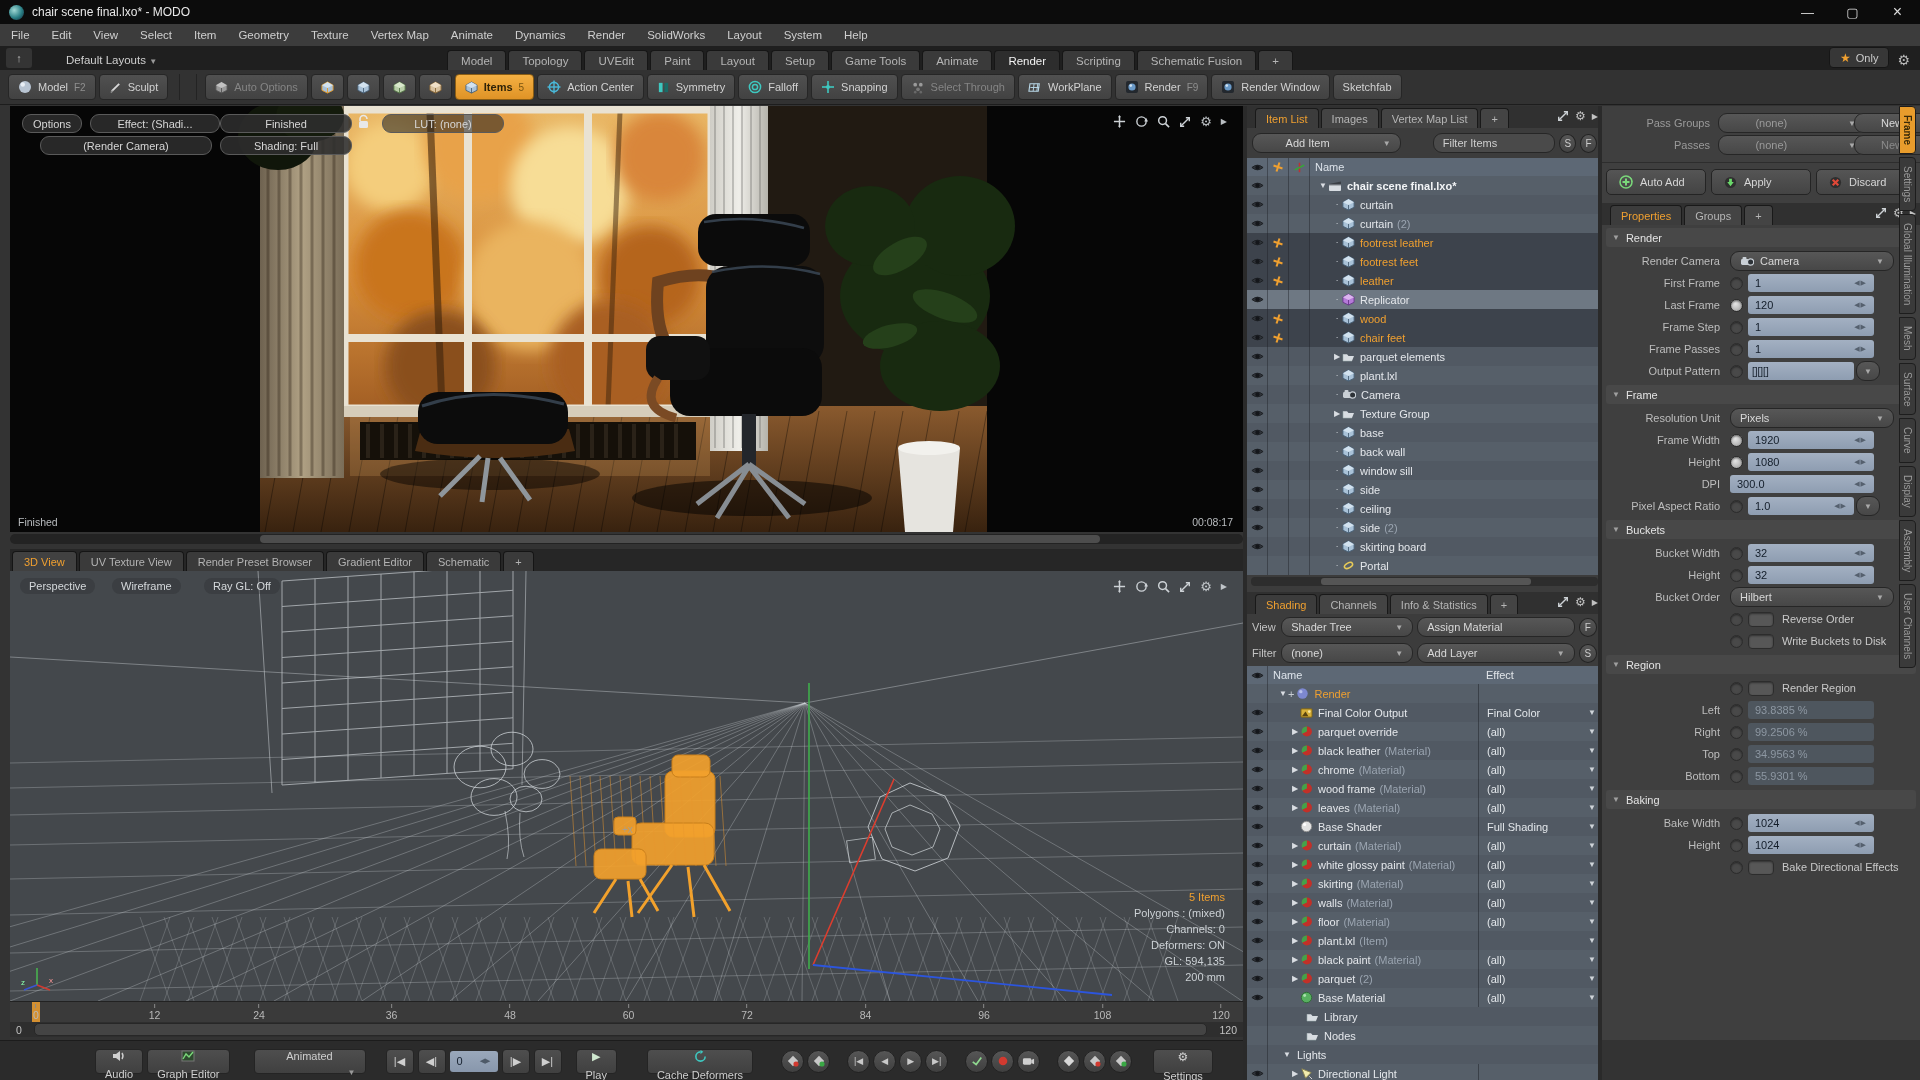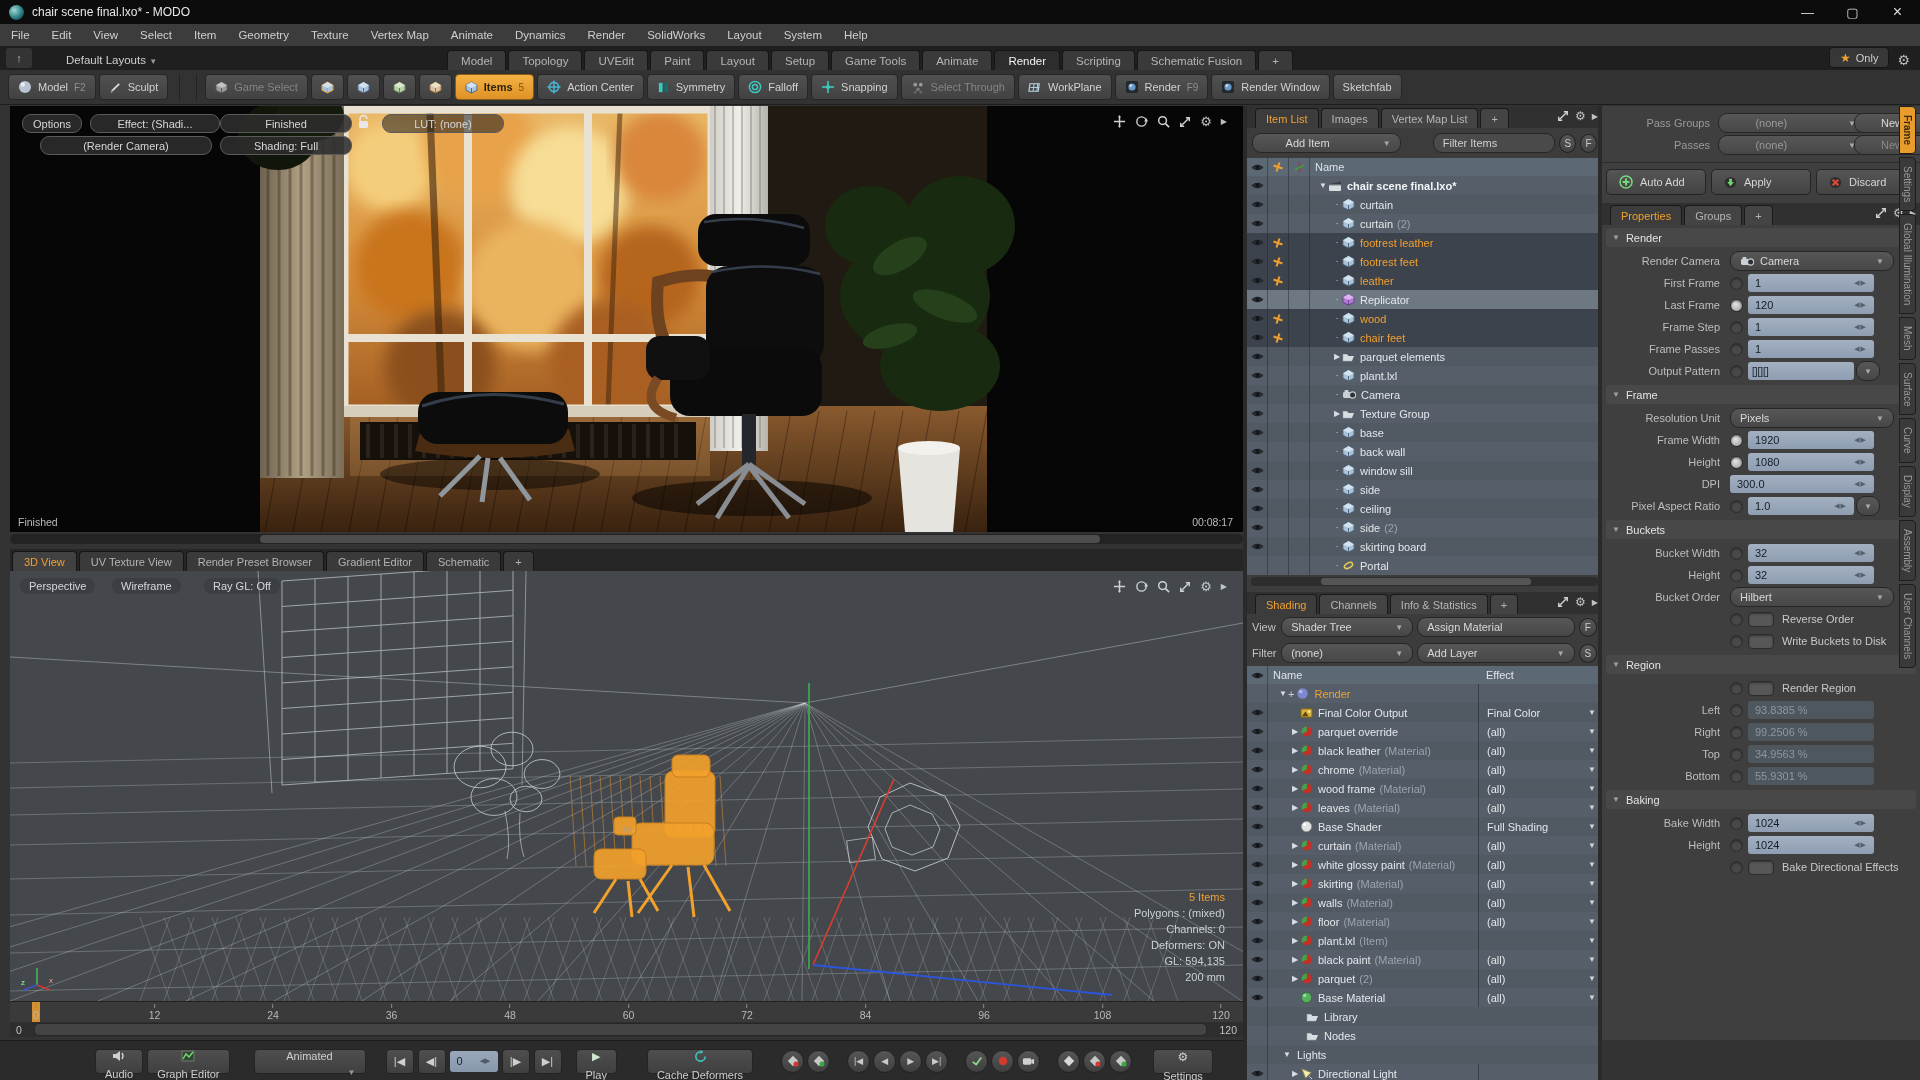--- a/index.html
+++ b/index.html
@@ -226,21 +226,21 @@
       <span class="tsep"></span>
       <span class="tsep"></span>
       <span class="tbtn disabled">
         <span class="icon">
           <svg width="13" height="13" viewBox="0 0 14 14">
             <polygon points="7,1 13,4.5 13,10 7,13 1,10 1,4.5" fill="#9a9a9a" stroke="#555" stroke-width="1"></polygon>
             <polygon points="1,4.5 7,7.5 13,4.5 7,1" fill="#c2c2c2"></polygon>
             <line x1="7" y1="7.5" x2="7" y2="13" stroke="#555" stroke-width="1"></line>
           </svg>
         </span>
-        <span>Game Select</span>
+        <span>Auto Options</span>
       </span>
       <span class="tbtn">
         <span class="icon">
           <svg width="13" height="13" viewBox="0 0 14 14">
             <polygon points="7,1 13,4.5 13,10 7,13 1,10 1,4.5" fill="#a9c2d8" stroke="#e09a30" stroke-width="1"></polygon>
             <polygon points="1,4.5 7,7.5 13,4.5 7,1" fill="#d2e2ef"></polygon>
             <line x1="7" y1="7.5" x2="7" y2="13" stroke="#e09a30" stroke-width="1"></line>
           </svg>
         </span>
       </span>
@@ -805,21 +805,21 @@
       <line x1="17" y1="22" x2="4" y2="27" stroke="#3a55d2" stroke-width="1.5"></line>
       <text x="1" y="22" fill="#8fa" font-size="8">z</text>
         <text x="29" y="20" fill="#f99" font-size="8">x</text>
     </svg>
   </div>
 
   <div id="ruler" class="abs">
       <span id="playhead"></span>
       <span class="tick" style="left: 26px;"><i></i>0</span>
       <span class="tick" style="left: 144.5px;"><i></i>12</span>
-      <span class="tick" style="left: 263px;"><i></i>24</span>
+      <span class="tick" style="left: 249px;"><i></i>24</span>
       <span class="tick" style="left: 381.5px;"><i></i>36</span>
       <span class="tick" style="left: 500px;"><i></i>48</span>
       <span class="tick" style="left: 618.5px;"><i></i>60</span>
       <span class="tick" style="left: 737px;"><i></i>72</span>
       <span class="tick" style="left: 855.5px;"><i></i>84</span>
       <span class="tick" style="left: 974px;"><i></i>96</span>
       <span class="tick" style="left: 1092.5px;"><i></i>108</span>
       <span class="tick" style="left: 1211px;"><i></i>120</span>
     </div>
   <div id="rangebar" class="abs">

